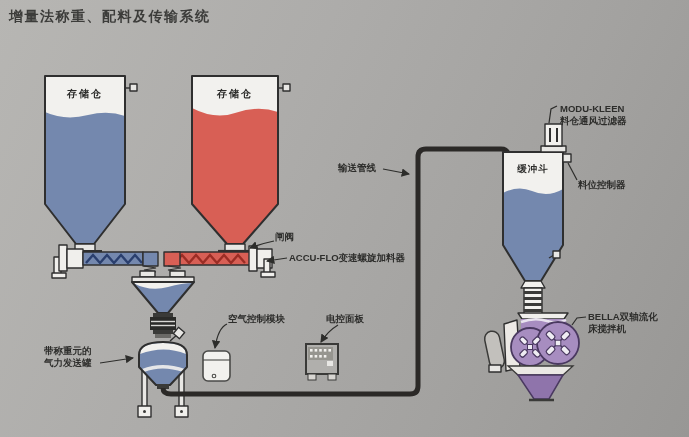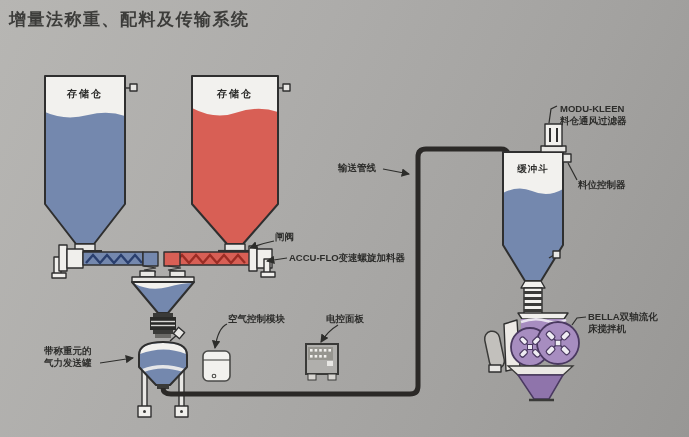--- a/index.html
+++ b/index.html
@@ -3,21 +3,21 @@
 <meta charset="utf-8">
 <style>
   html,body{margin:0;padding:0;}
   #stage{
     position:relative;width:689px;height:437px;overflow:hidden;
     background:linear-gradient(115deg,#b7b6b3 0%,#adacaa 38%,#a3a2a0 70%,#989795 100%);
     font-family:"Liberation Sans",sans-serif;
   }
   #page-title{
     position:absolute;left:9px;top:8px;
-    font-size:17px;font-weight:700;color:#3c3c3a;letter-spacing:1.5px;
+    font-size:14px;font-weight:700;color:#3c3c3a;letter-spacing:1.5px;
   }
   #bottom-strip{
     position:absolute;left:0;bottom:0;width:100%;height:7px;
     background:linear-gradient(90deg,#d8d6d2,#bbbab7 60%,#aarab7 60%,#b0afac);
   }
   svg{position:absolute;left:0;top:0;}
   .lbl{font-family:"Liberation Sans",sans-serif;font-size:9.5px;font-weight:700;fill:#2d2d2b;}
   .silo-lbl{font-family:"Liberation Sans",sans-serif;font-size:10px;font-weight:700;fill:#2d2d2b;letter-spacing:2px;}
   .outline{fill:none;stroke:#2f2f2f;stroke-width:2;stroke-linejoin:round;}
   .thin{stroke:#2f2f2f;stroke-width:1.4;stroke-linejoin:round;}

